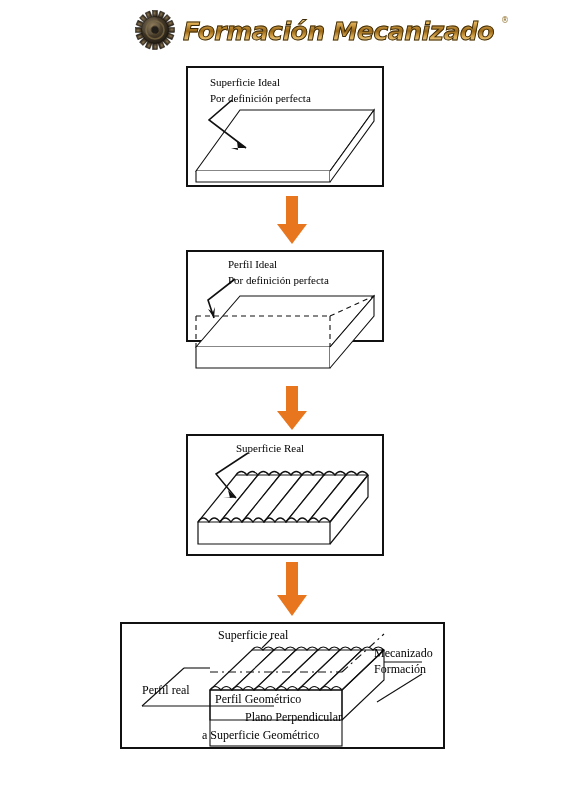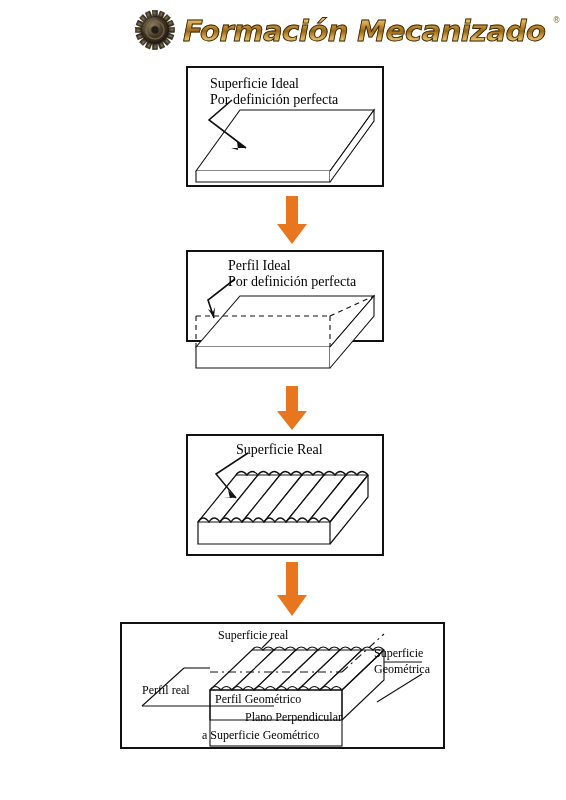--- a/index.html
+++ b/index.html
@@ -32,21 +32,21 @@
   #gear-icon-wrap {
     width: 44px; height: 44px;
     position: relative;
     flex: 0 0 auto;
   }
   #gear-icon-wrap svg { display: block; }
   #logo-text {
     font-family: "DejaVu Sans", sans-serif;
     font-weight: bold;
     font-style: italic;
-    font-size: 29px;
+    font-size: 25px;
     letter-spacing: -0.5px;
     background: linear-gradient(180deg,#f6e3b4 0%,#e0b055 22%,#9a6716 52%,#d9a84e 72%,#f3dfae 100%);
     -webkit-background-clip: text;
     background-clip: text;
     color: transparent;
     -webkit-text-stroke: 0.9px #3a2a0c;
     white-space: nowrap;
     line-height: 1;
     padding-top: 2px;
   }
@@ -86,21 +86,21 @@
   .flow-arrow {
     position: absolute;
     width: 34px;
   }
   .flow-arrow svg { display: block; }
   #arrow-1 { left:275px; top:196px; height:50px; }
   #arrow-2 { left:275px; top:386px; height:46px; }
   #arrow-3 { left:275px; top:562px; height:56px; }
 
   
-  .cap-14 { font-size: 14px; }
+  .cap-14 { font-size: 11px; }
   .cap-13 { font-size: 12px; }
 </style>
 </head>
 <body>
 
 <div id="logo-header">
   <div id="logo-inner">
     <span id="gear-icon-wrap">
       <svg width="44" height="44" viewBox="0 0 44 44">
         <defs>
@@ -278,21 +278,21 @@
 
     <g fill="none" stroke="#111" stroke-width="1.1">
       <path d="M150,14 L140,24"></path>
     </g>
 
     <rect x="88" y="66" width="132" height="56" fill="none" stroke="#111" stroke-width="1.1"></rect>
   </svg>
 
   <span class="cap cap-13" style="left:96px; top:4px;">Superficie real</span>
 
-  <span class="cap cap-13" style="left:252px; top:22px;">Superficie</span>
-  <span class="cap cap-13" style="left:252px; top:38px;">Geométrica</span>
+  <span class="cap cap-13" style="left:252px; top:22px;">Mecanizado</span>
+  <span class="cap cap-13" style="left:252px; top:38px;">Formación</span>
 
   <span class="cap cap-13" style="left:20px; top:59px;">Perfil real</span>
 
   <span class="cap cap-13" style="left:93px; top:68px;">Perfil Geométrico</span>
   <span class="cap cap-13" style="left:88px; top:86px;margin-left:35px;">Plano Perpendicular</span>
   <span class="cap cap-13" style="left:80px; top:104px;">a Superficie Geométrico</span>
 </div>
 
 </body></html>

